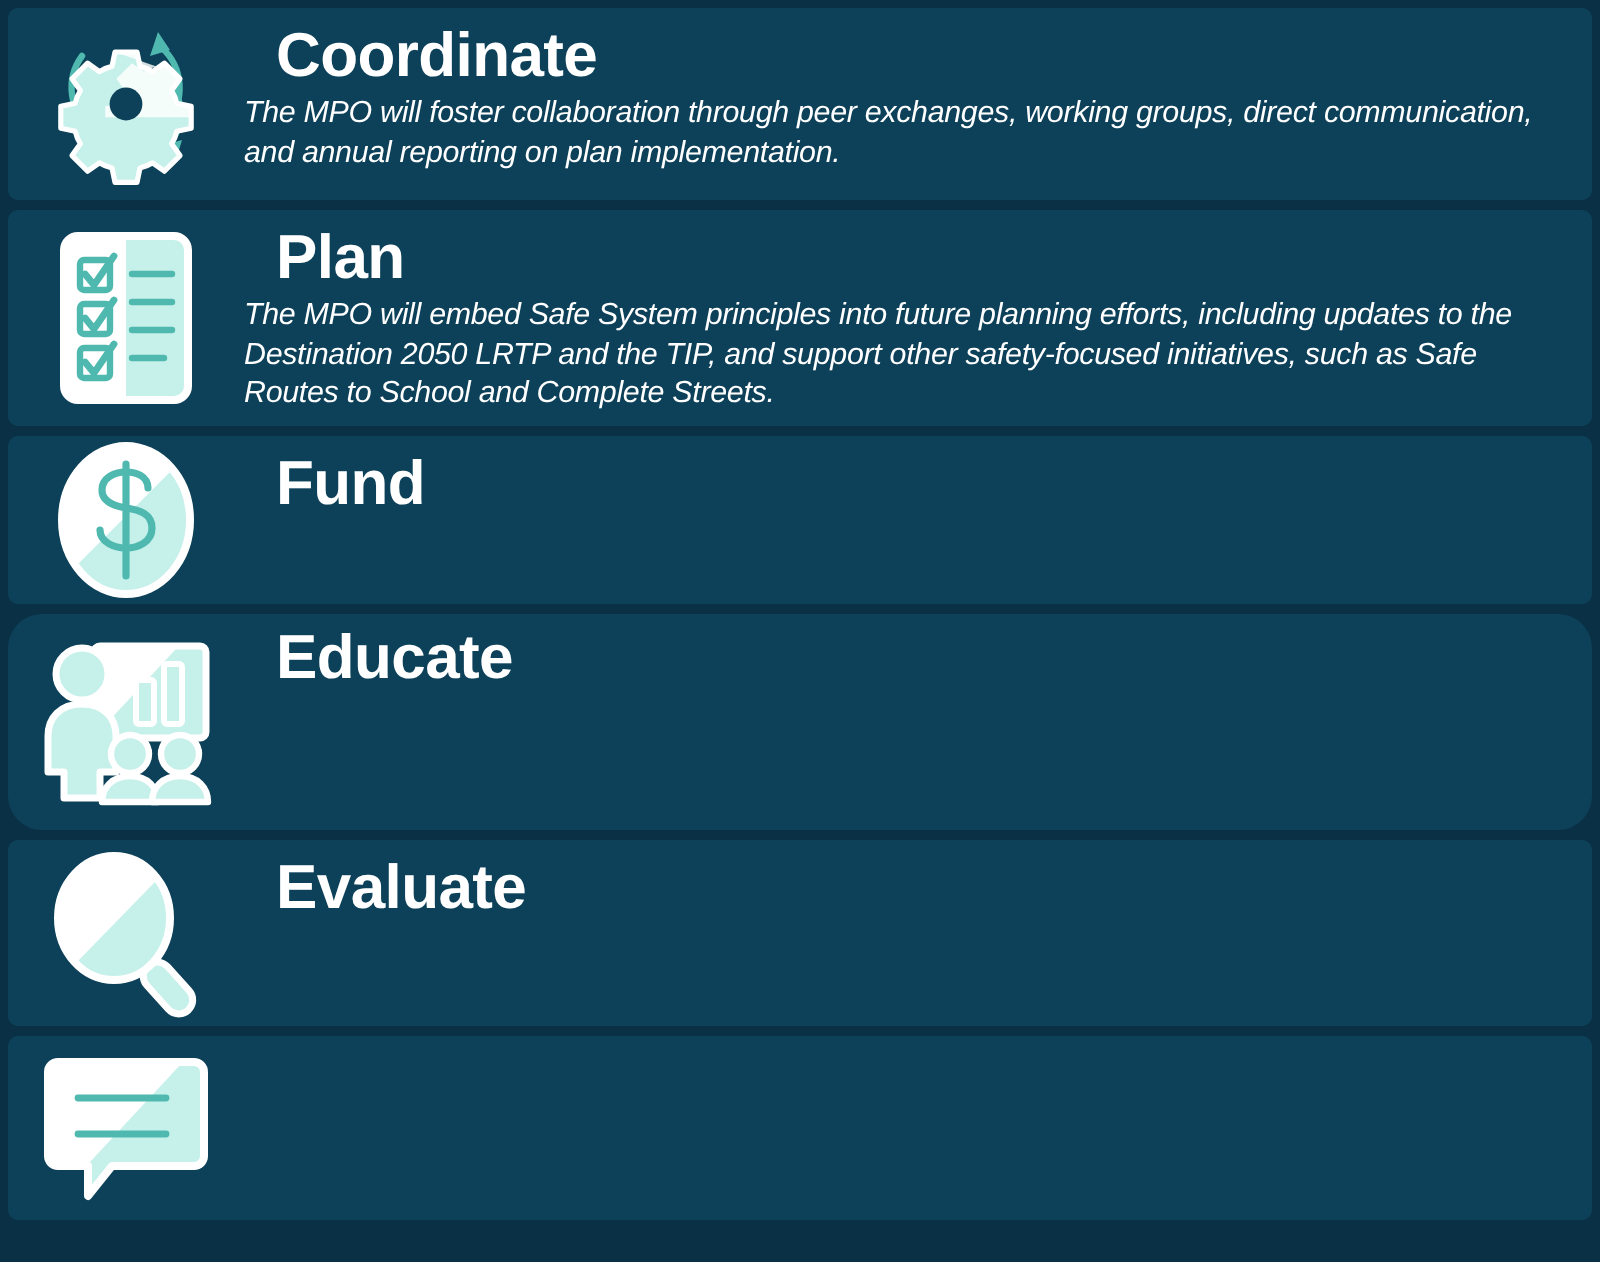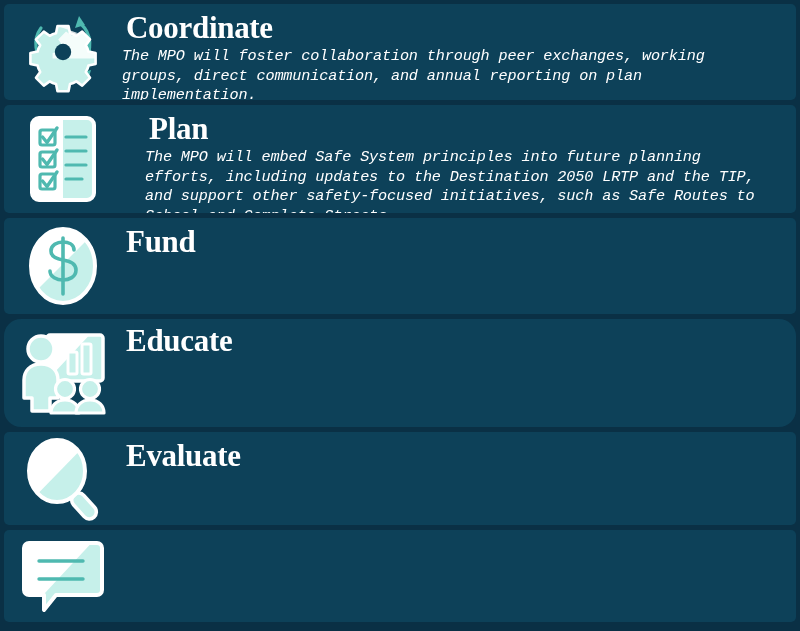--- a/index.html
+++ b/index.html
@@ -27,22 +27,22 @@
     position: relative;
     background: #0d4159;
     border-radius: 5px;
     display: flex;
     align-items: flex-start;
     flex: 0 0 auto;
     box-sizing: border-box;
     overflow: hidden;
   }
   .panel.p0 { height: 96px; }
-  .panel.p1 { height: 108px; gap: 23px; }
-  .panel.p2 { height: 96px; }
+  .panel.p1 { height: 108px; }
+  .panel.p2 { height: 84px; }
   .panel.p3 { height: 108px; border-radius: 17px; }
   .panel.p4 { height: 93px; }
   .panel.p5 { height: 92px; }
 
   .icon-wrap {
     flex: 0 0 118px;
     height: 100%;
     display: flex;
     align-items: center;
     justify-content: center;
@@ -51,31 +51,31 @@
   .icon-wrap svg { display: block; }
 
   .content {
     flex: 1 1 auto;
     padding-right: 22px;
     padding-top: 6px;
     box-sizing: border-box;
   }
   .title {
     color: #ffffff;
-    font-family: Liberation Serif, serif;
+    font-family: Liberation Sans, sans-serif;
     font-weight: bold;
     font-size: 31px;
     line-height: 1.06;
     letter-spacing: -0.3px;
-    margin: 0 0 2px 4px;
+    margin: 0 0 2px 16px;
     white-space: nowrap;
   }
   .desc {
     color: #ffffff;
-    font-family: Liberation Mono, monospace;
+    font-family: Liberation Sans, sans-serif;
     font-style: italic;
     font-size: 15.2px;
     line-height: 1.30;
     margin: 0;
     letter-spacing: -0.15px;
   }
   .panel.p0 .content { padding-top: 8px; }
   .panel.p1 .content { padding-top: 8px; }
   .panel.p2 .content { padding-top: 8px; }
   .panel.p3 .content { padding-top: 6px; }

